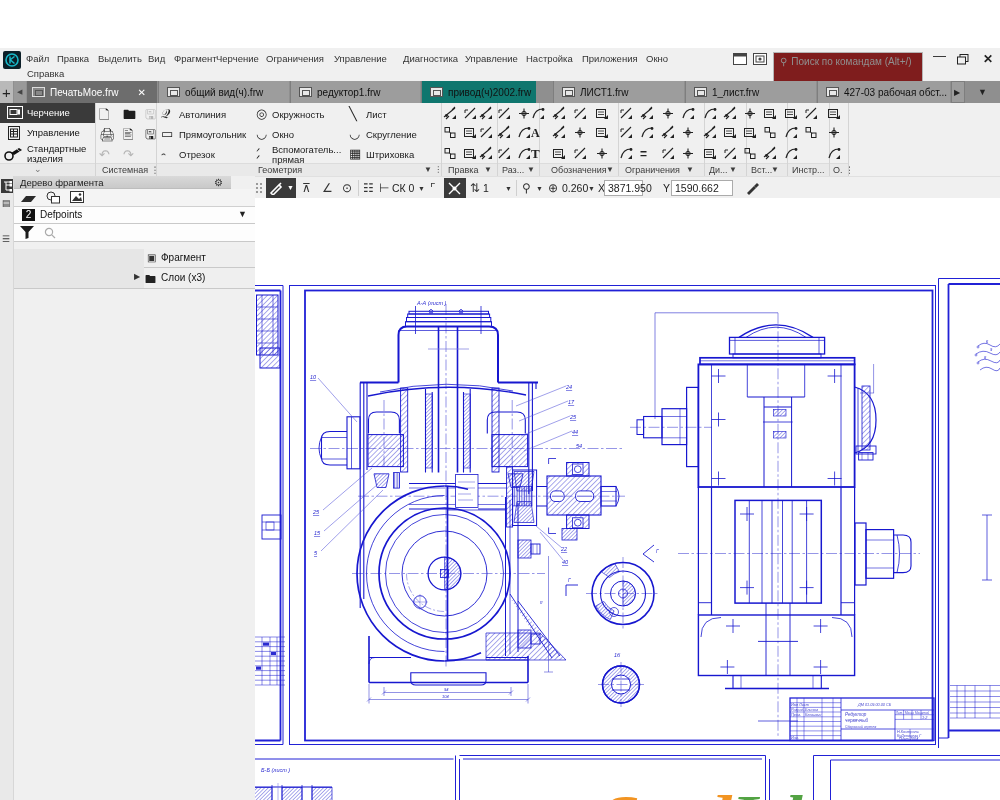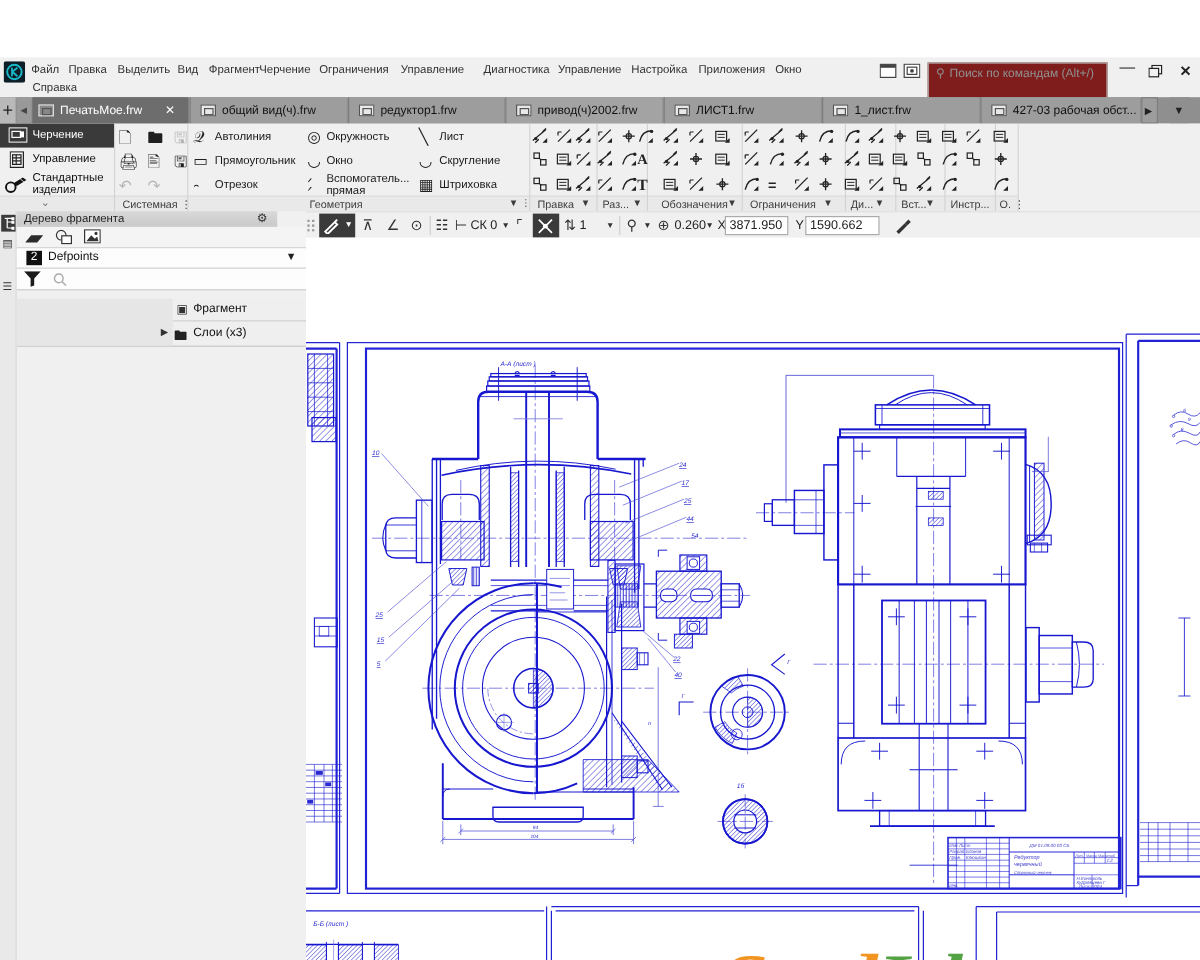--- a/index.html
+++ b/index.html
@@ -90,21 +90,21 @@
     <div class="tab" style="left:14px;width:12px;background:#999;color:#444;font-size:7px;padding-left:3px;">◀</div>
     <div class="tab" style="left:27px;width:130px;background:#6d6d6d;color:#fff;padding-left:5px;">
       <span class="tabico" style="border-color:#ddd;background:#888;"></span>ПечатьМое.frw<span style="margin-left:19px;font-size:10px;">✕</span>
     </div>
     <div class="tab" style="left:158px;width:131px;background:#9d9d9d;color:#111;padding-left:8px;border-left:1px solid #7e7e7e;">
       <span class="tabico"></span>общий вид(ч).frw
     </div>
     <div class="tab" style="left:290px;width:130px;background:#9d9d9d;color:#111;padding-left:8px;border-left:1px solid #7e7e7e;">
       <span class="tabico"></span>редуктор1.frw
     </div>
-    <div class="tab" style="left:421px;width:131px;background:#a3a3a3;color:#111;padding-left:8px;border-left:1px solid #7e7e7e;">
+    <div class="tab" style="left:421px;width:115px;background:#0f766e;color:#111;padding-left:8px;border-left:1px solid #7e7e7e;">
       <span class="tabico"></span>привод(ч)2002.frw
     </div>
     <div class="tab" style="left:553px;width:131px;background:#9d9d9d;color:#111;padding-left:8px;border-left:1px solid #7e7e7e;">
       <span class="tabico"></span>ЛИСТ1.frw
     </div>
     <div class="tab" style="left:685px;width:131px;background:#9d9d9d;color:#111;padding-left:8px;border-left:1px solid #7e7e7e;">
       <span class="tabico"></span>1_лист.frw
     </div>
     <div class="tab" style="left:817px;width:133px;background:#9d9d9d;color:#111;padding-left:8px;border-left:1px solid #7e7e7e;">
       <span class="tabico"></span>427-03 рабочая обст...
@@ -336,21 +336,21 @@
     <span class="pico" style="left:470px">⇅</span>
     <span class="abs" style="left:483px;top:5px;font-size:10.5px;color:#222">1</span>
     <span class="abs" style="left:505px;top:8px;font-size:7px;color:#333">▼</span>
     <div class="abs" style="left:516px;top:3px;width:1px;height:16px;background:#cfcfcf"></div>
     <span class="pico" style="left:522px">⚲</span>
     <span class="abs" style="left:536px;top:8px;font-size:7px;color:#333">▼</span>
     <span class="pico" style="left:548px">⊕</span>
     <span class="abs" style="left:562px;top:5px;font-size:10.5px;color:#222">0.260</span>
     <span class="abs" style="left:588px;top:8px;font-size:7px;color:#333">▼</span>
     <span class="abs" style="left:598px;top:5px;font-size:10.5px;color:#222">X</span>
-    <div class="pfield" style="left:604px;width:53px;">3871.950</div>
+    <div class="pfield" style="left:604px;width:39px;">3871.950</div>
     <span class="abs" style="left:663px;top:5px;font-size:10.5px;color:#222">Y</span>
     <div class="pfield" style="left:671px;width:62px;">1590.662</div>
     <svg class="abs" style="left:744px;top:3px" width="16" height="16">
         <path d="M3 13 L10 6 L12 8 L5 15 Z" fill="#333"></path>
         <path d="M10 6 l3 -3 2 2 -3 3z" fill="#333"></path>
       </svg>
   </div>
 
   <div id="lstrip">
     <div class="darkbtn" style="left:1px;top:3px;width:12px;height:14px;"><svg width="12" height="14">

